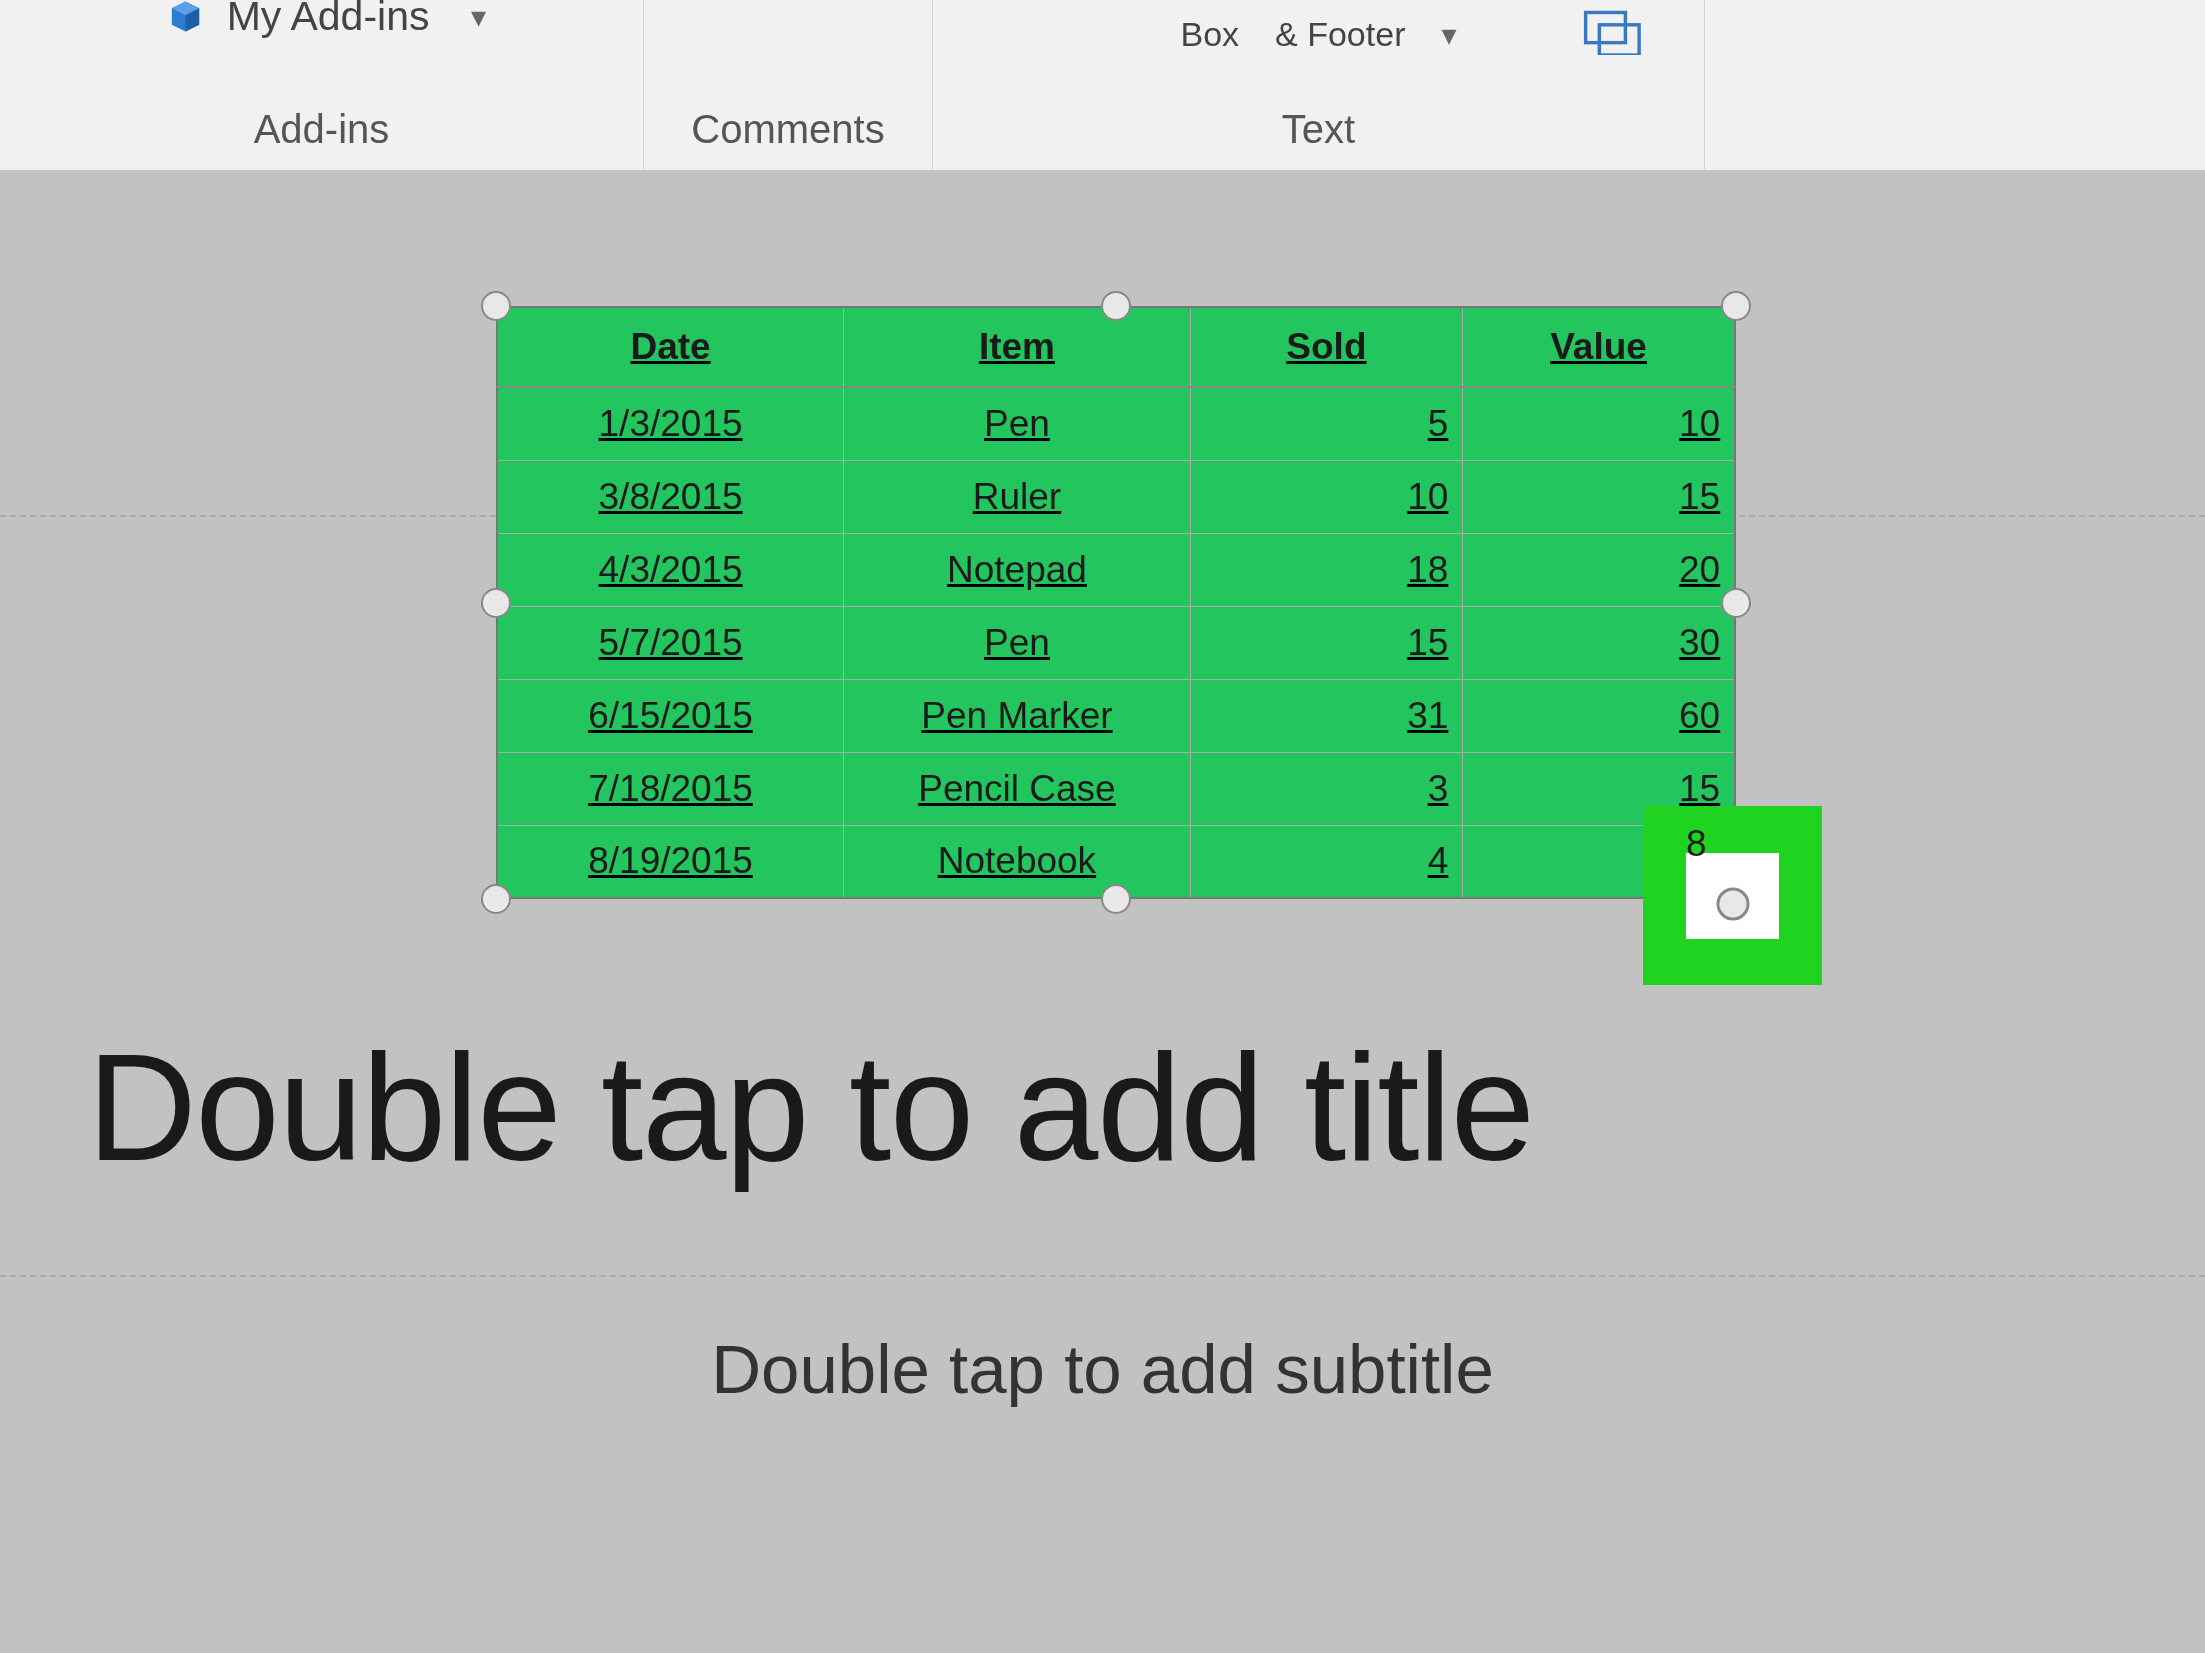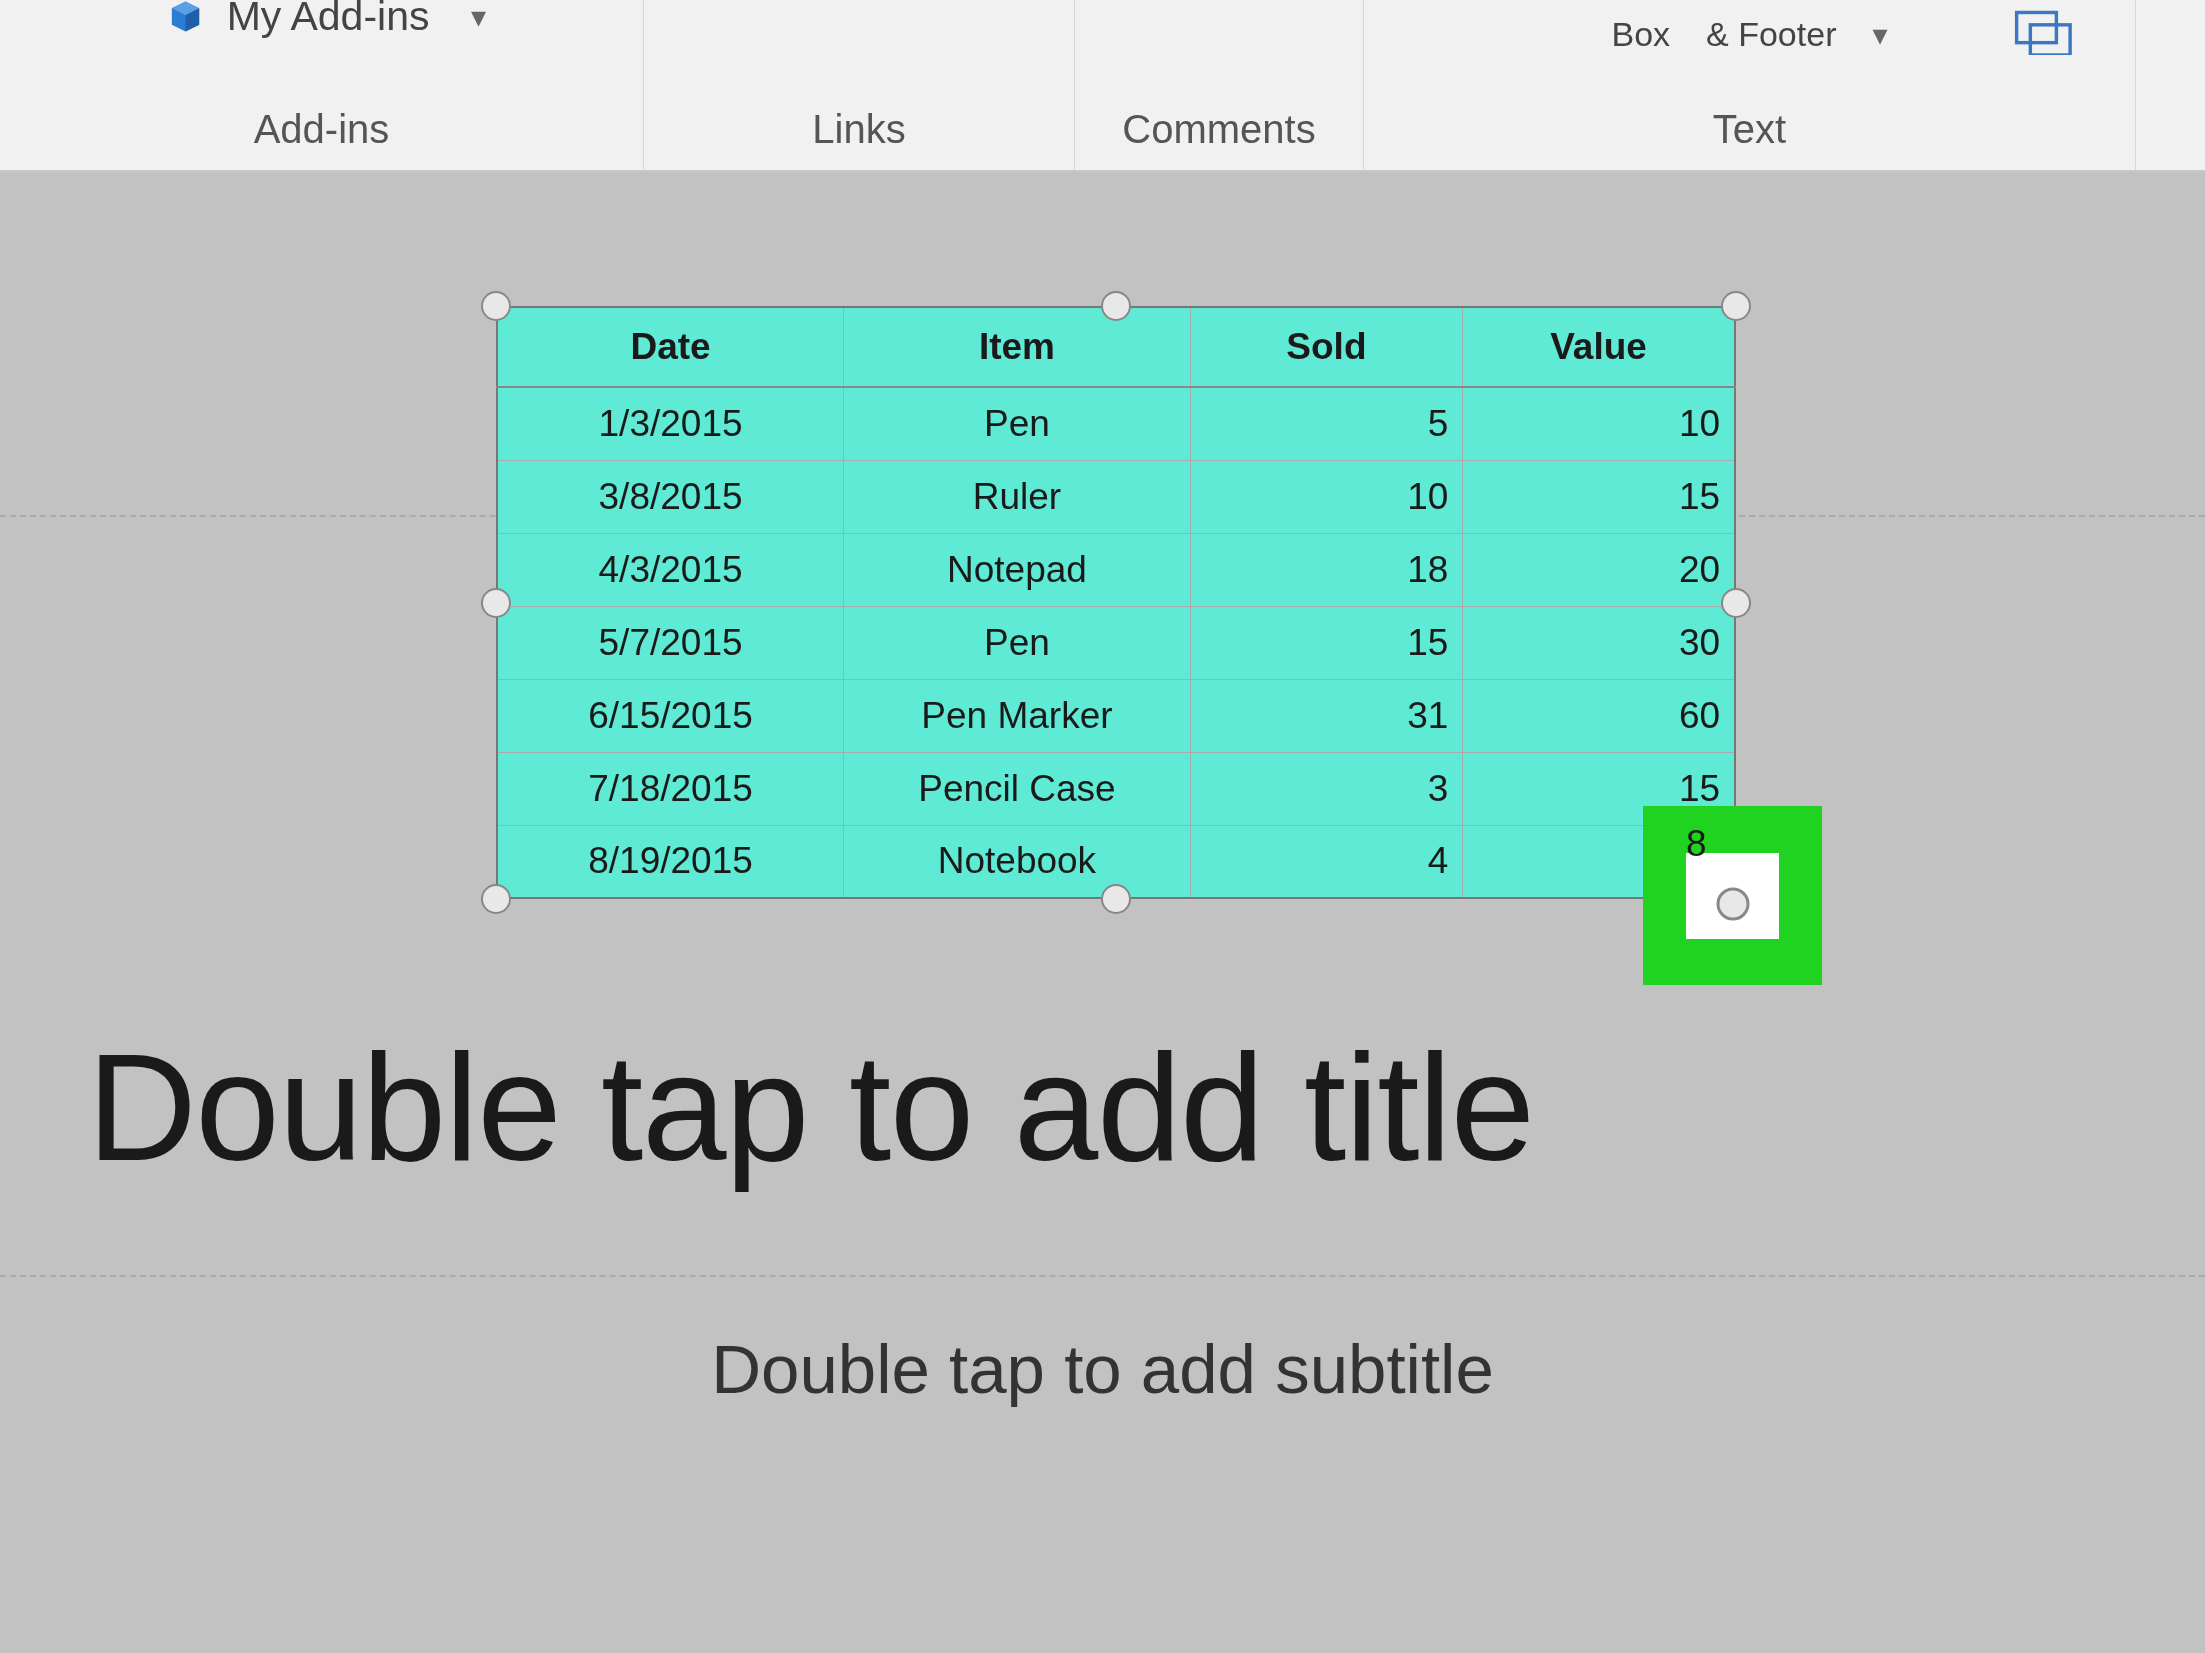--- a/index.html
+++ b/index.html
@@ -97,22 +97,23 @@
   
   .table-wrap {
     position: absolute;
     left: 496px;
     top: 134px;
     width: 1240px;
   }
   .tbl {
     width: 100%;
     border-collapse: collapse;
-    background: #5eead4;
+    background: #22c55e;
     border: 2.8px solid #777;
+    text-decoration: underline;
   }
   .tbl th, .tbl td {
     border: 1.4px solid #aaa;
     font-size: 37px;
     color: #1a1a1a;
     height: 73px;
     padding: 0 13.8px;
   }
   .tbl th {
     font-weight: 700;
@@ -208,23 +209,20 @@
           <polygon points="10,18 30,28 50,18 30,8" fill="#5aa0e6"></polygon>
           <polygon points="30,28 30,52 50,42 50,18" fill="#1f5fa8"></polygon>
         </svg>
       </span>
       <span class="addins-label">My Add-ins</span>
       <span class="addins-caret">▾</span>
     </div>
     <div class="ribbon-group-label">Add-ins</div>
   </div>
 
-  <div class="ribbon-group grp-links">
-    <div class="ribbon-group-label">Links</div>
-  </div>
 
   <div class="ribbon-group grp-comments">
     <div class="ribbon-group-label">Comments</div>
   </div>
 
   <div class="ribbon-group grp-text">
     <div class="text-row">
       <span class="text-box-label">Box</span>
       <span class="text-header-label">&amp; Footer</span>
       <span class="text-caret">▾</span>

